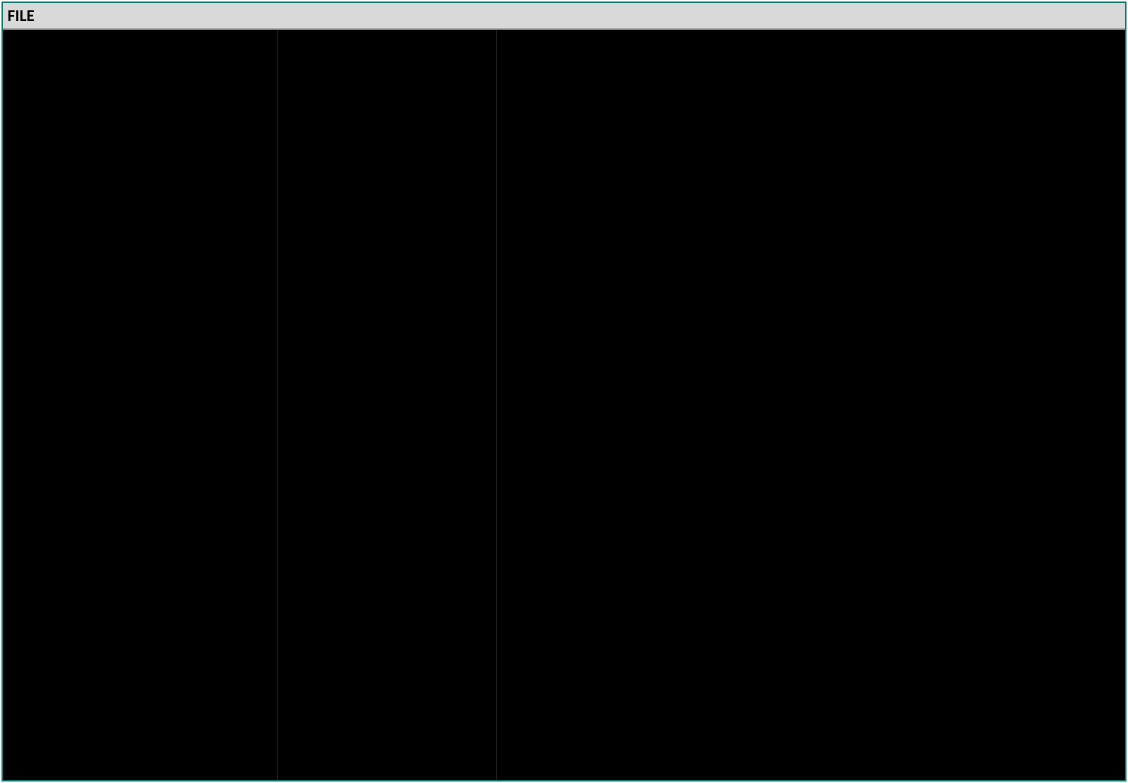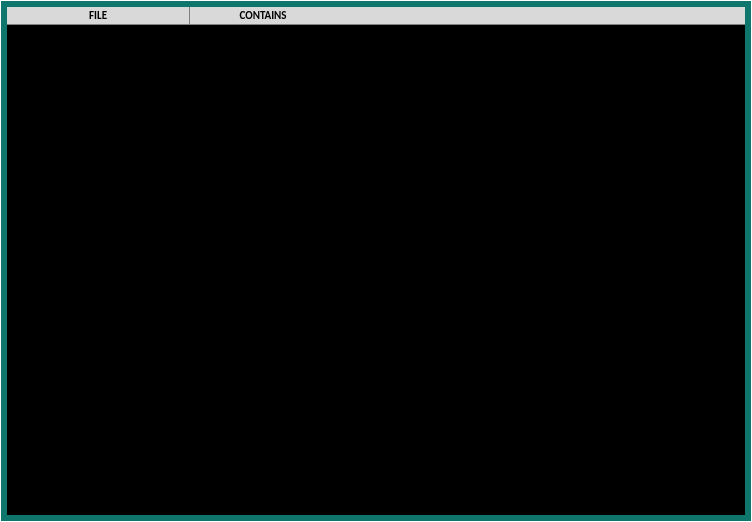--- a/index.html
+++ b/index.html
@@ -10,24 +10,23 @@
     body {
       font-family: Calibri, Arial, sans-serif;
       background: #ffffff;
       width: 752px;
       height: 522px;
       padding: 1px;
     }
     .wrap {
       width: 100%;
       height: 100%;
-      border: 6px solid #0f766e;
+      border: 1px solid #0f766e;
       display: flex;
       flex-direction: column;
-      text-align: center;
     }
     .header-row {
       display: flex;
       height: 18px;
       background: #d9d9d9;
       border-bottom: 1px solid #808080;
       flex: 0 0 auto;
     }
     .header-cell {
       border-right: 1px solid #808080;
@@ -57,21 +56,20 @@
     .c2 { width: 146px; }
     .c3 { width: 227px; }
     .c4 { flex: 1; }
   </style>
 </head>
 <body>
 
 <div class="wrap">
   <div class="header-row">
     <div class="header-cell c1">FILE</div>
-    <div class="header-cell c2">CONTAINS</div>
   </div>
   <div class="body-area">
     <div class="body-col c1"></div>
     <div class="body-col c2"></div>
     <div class="body-col c3"></div>
     <div class="body-col c4"></div>
   </div>
 </div>
 
 </body></html>

